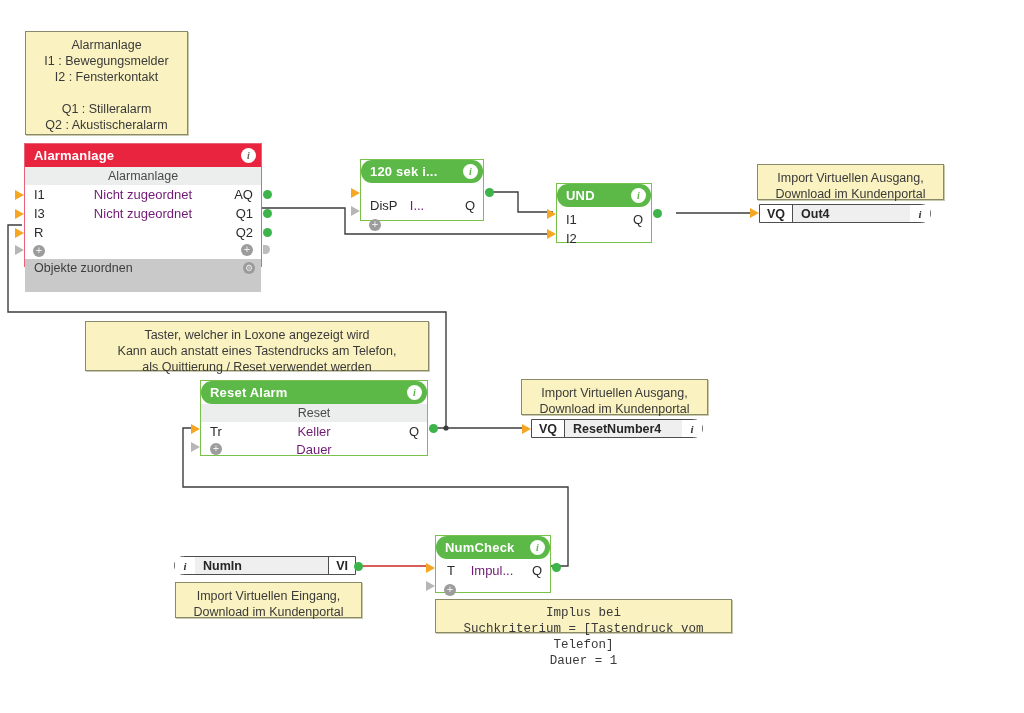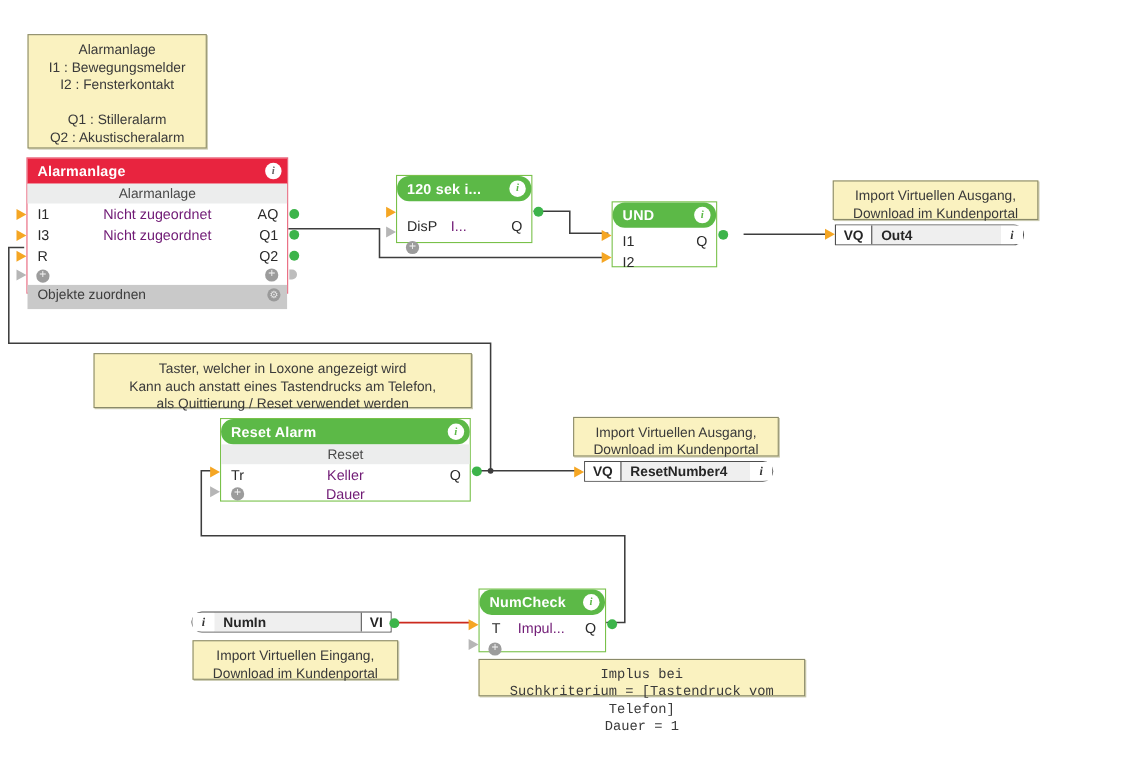--- a/index.html
+++ b/index.html
@@ -98,21 +98,21 @@
   .grey-txt  { color: #8d8d8d; }
   .blk-foot {
     background: #c9c9c9;
     color: #3d3d3d;
     font-size: 12.5px;
     height: 18px;
     line-height: 19px;
     display: flex;
     align-items: center;
     justify-content: space-between;
-    padding: 0 6px 4px 9px;
+    padding: 0 6px 15px 9px;
   }
   .plus-ic {
     width: 12px; height: 12px;
     border-radius: 50%;
     background: #9c9c9c;
     color: #f0f0f0;
     font-size: 11px;
     line-height: 11px;
     text-align: center;
     display: inline-block;

